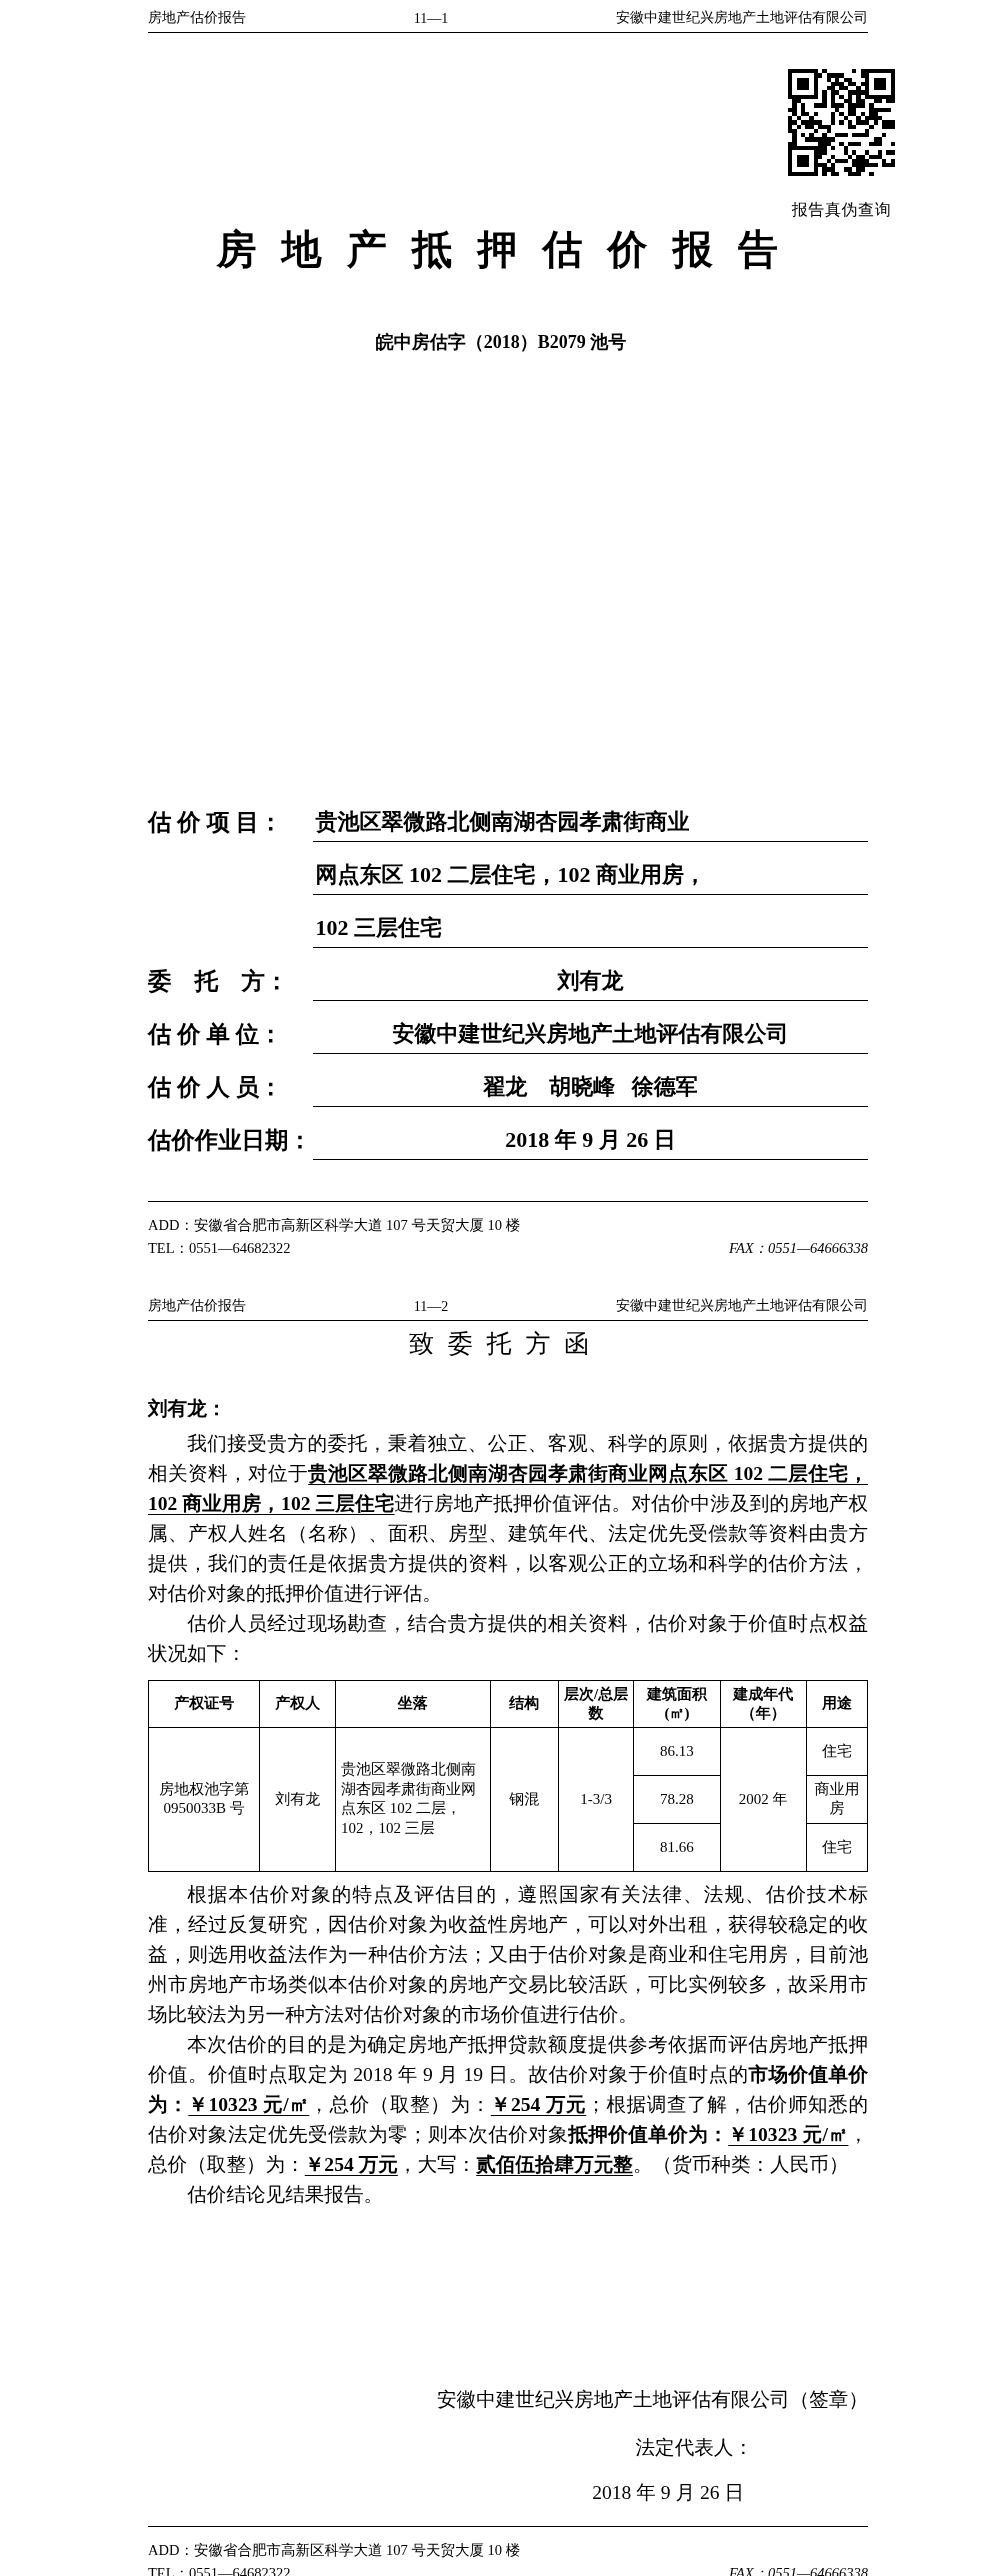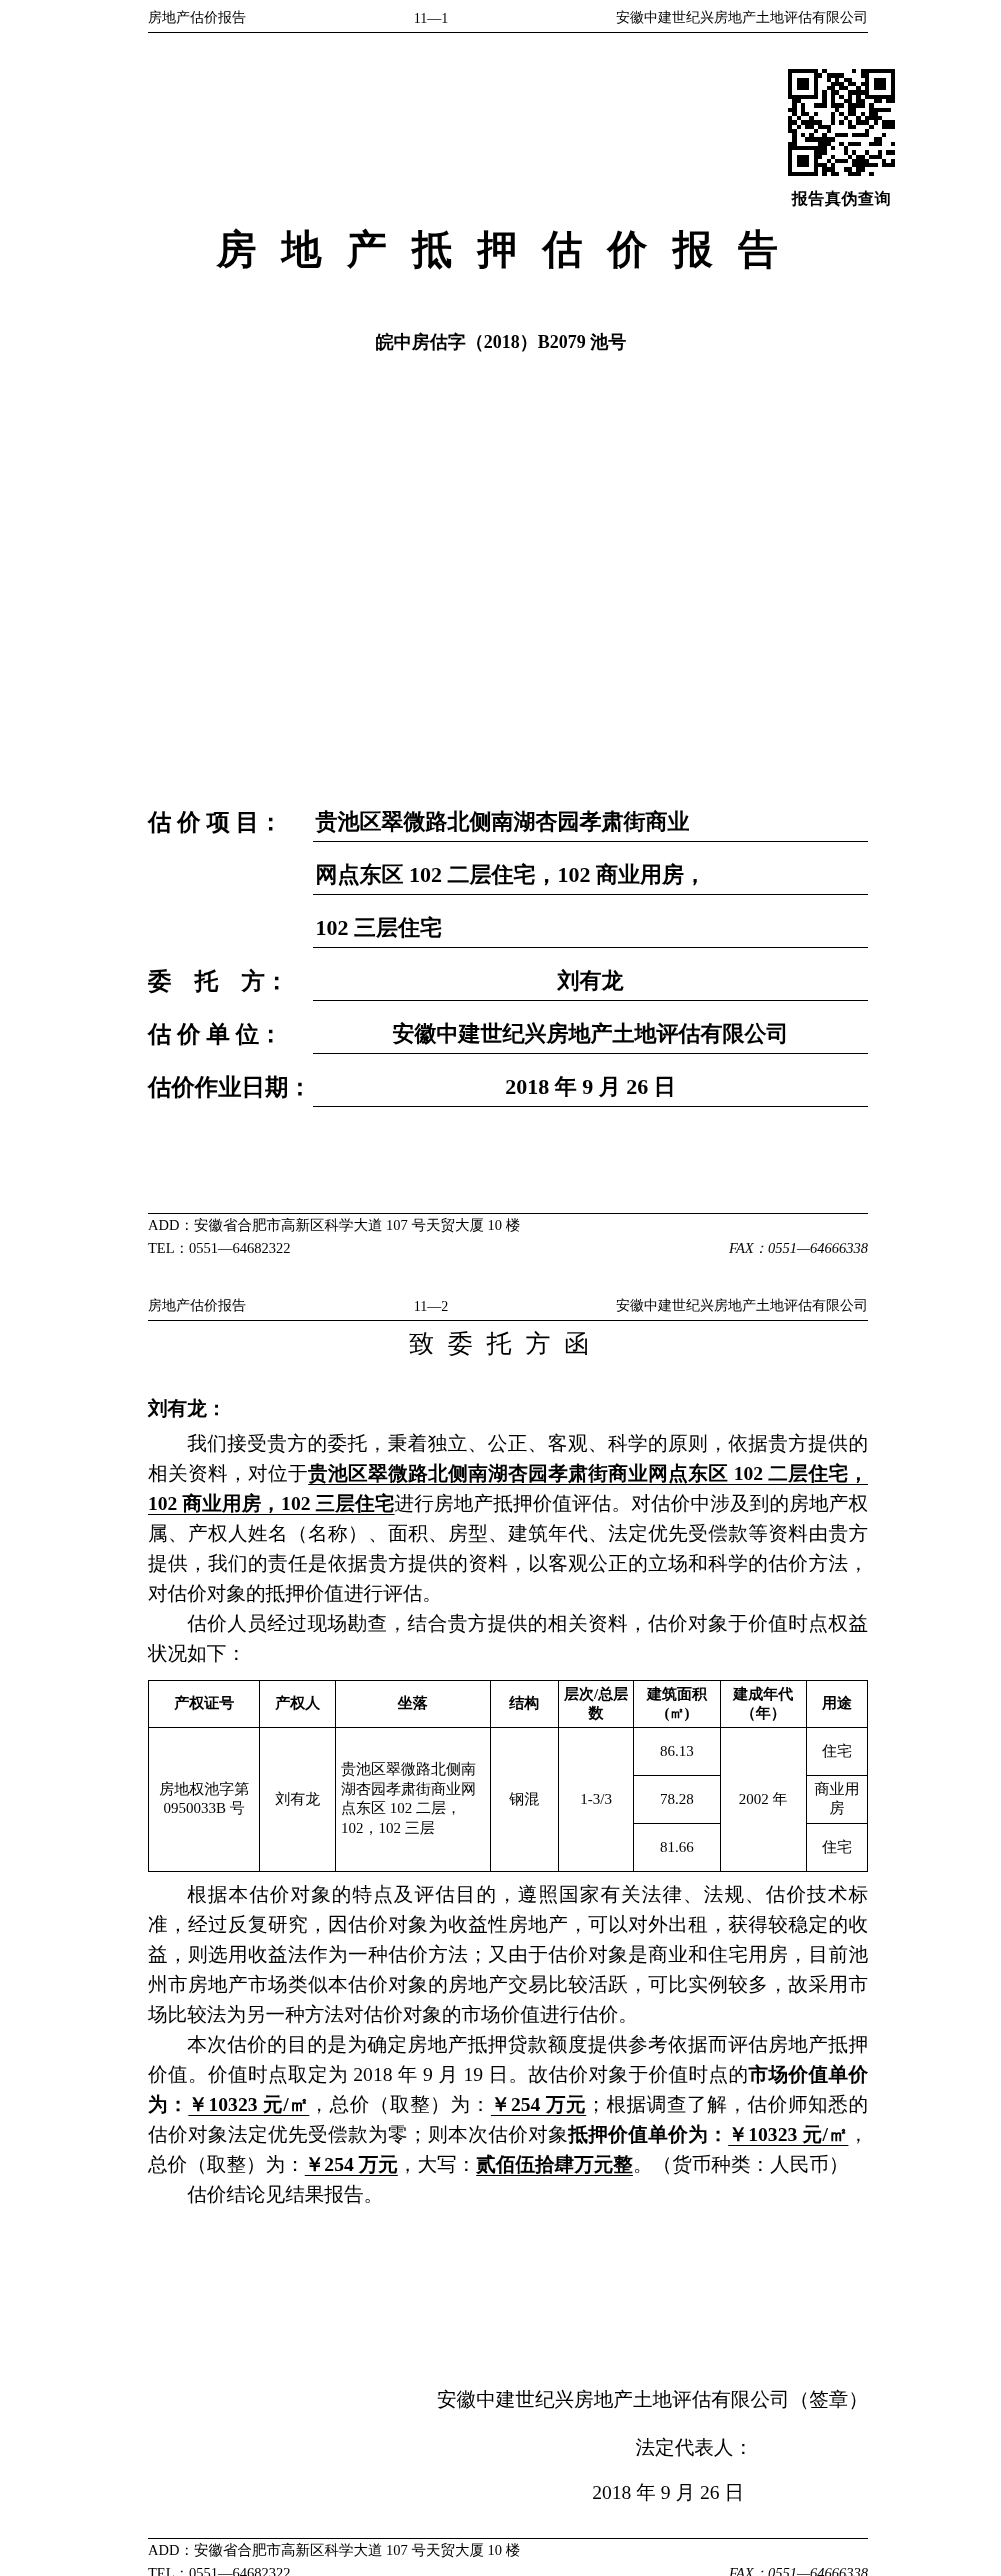--- a/index.html
+++ b/index.html
@@ -8,30 +8,30 @@
 
   .page { position:relative; width:1002px; height:1288px; background:#fff; overflow:hidden; }
 
   
   .pg-header { position:absolute; top:8.8px; left:148px; right:134px;
     display:flex; justify-content:space-between; align-items:flex-end;
     font-size:14px; padding-bottom:5.7px; border-bottom:1.3px solid #000; }
 
   
   .pg-footer { position:absolute; left:148px; right:134px;
-    border-top:1.3px solid #000; padding-top:2px; font-size:14.5px; line-height:19px; }
+    border-top:1.3px solid #000; padding-top:14px; font-size:14.5px; line-height:19px; }
   .page-1 .pg-footer { bottom:30px; }
   .page-2 .pg-footer { bottom:-7px; }
   .pg-footer .line2 { display:flex; margin-top:3.8px; }
   .pg-footer .fax { margin-left:auto;font-style:italic; }
 
   
   .qr-wrap { position:absolute; top:69px; right:107px; width:107px; text-align:center; }
   .qr { width:107px; height:107px; display:block; }
-  .qr-cap { margin-top:13px; font-size:16px; font-weight:bold; letter-spacing:0.6px; white-space:pre; }
+  .qr-cap { margin-top:24px; font-size:16px; font-weight:normal; letter-spacing:0.6px; white-space:pre; }
 
   
   .title { position:absolute; top:222px; left:0; width:100%; text-align:center;
     font-size:40px; font-weight:bold; letter-spacing:7.6px; white-space:pre; }
   .docno { position:absolute; top:330px; left:0; width:100%; text-align:center;
     font-size:18px; font-weight:bold; }
 
   .fields { position:absolute; top:789px; left:148px; right:134px; }
   .frow { display:flex; height:53px; align-items:flex-end; }
   .flabel { flex:0 0 165px; font-size:23.4px; font-weight:bold; padding-bottom:3.8px; white-space:pre; }
@@ -417,20 +417,24 @@
     </div>
     <div class="frow">
       <span class="flabel">委    托    方：</span>
       <span class="fval center">刘有龙</span>
     </div>
     <div class="frow">
       <span class="flabel">估 价 单 位：</span>
       <span class="fval center">安徽中建世纪兴房地产土地评估有限公司</span>
     </div>
     <div class="frow">
+      <span class="flabel">估 价 人 员：</span>
+      <span class="fval center">翟龙    胡晓峰   徐德军</span>
+    </div>
+    <div class="frow">
       <span class="flabel">估价作业日期：</span>
       <span class="fval center">2018 年 9 月 26 日</span>
     </div>
   </div>
 
   <div class="pg-footer">
     <div>ADD：安徽省合肥市高新区科学大道 107 号天贸大厦 10 楼</div>
     <div class="line2">
       <span>TEL：0551—64682322</span>
       <span class="fax">FAX：0551—64666338</span>

